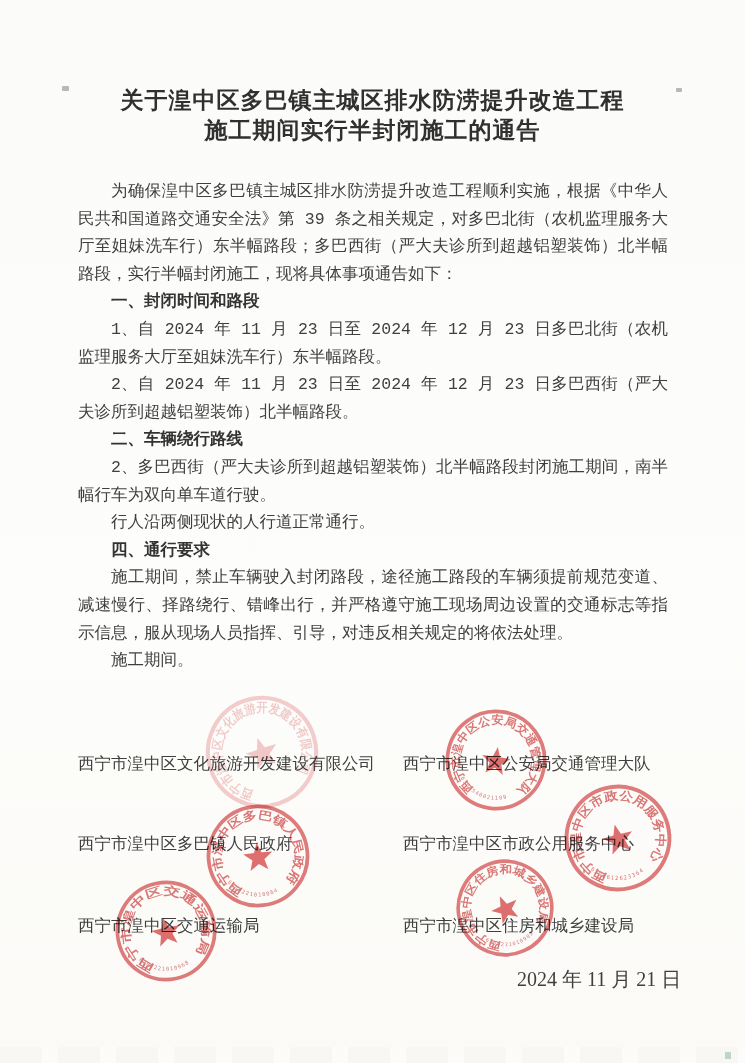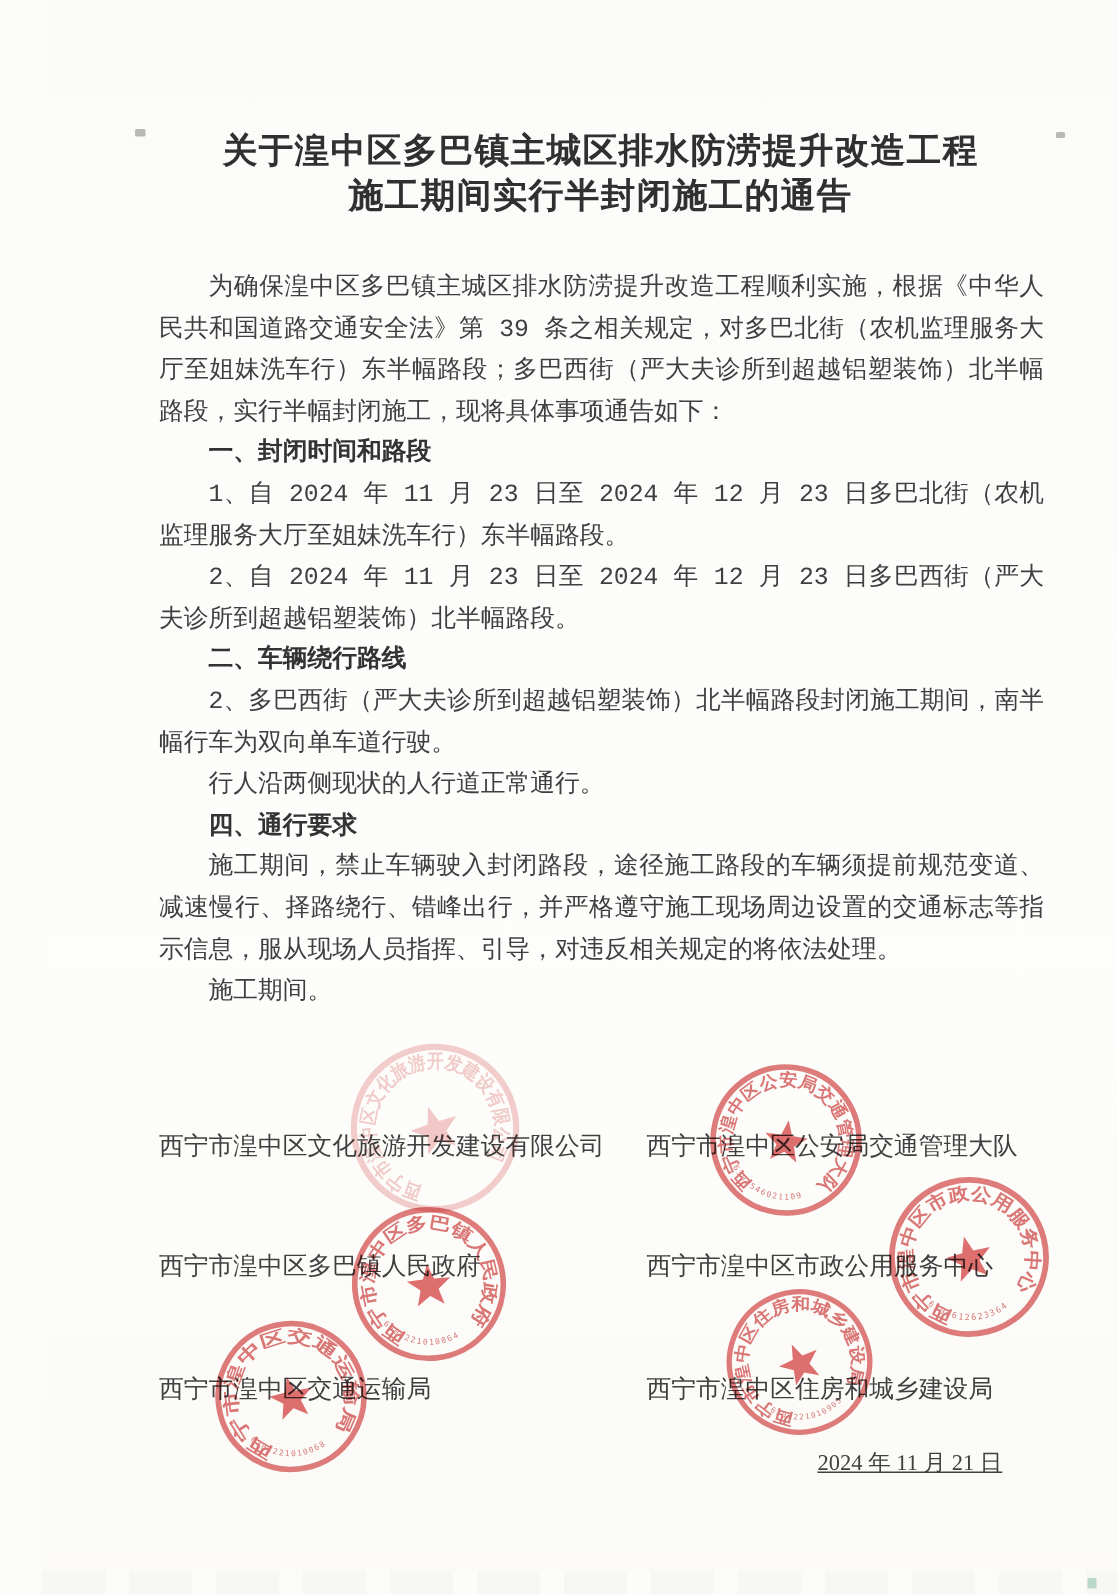--- a/index.html
+++ b/index.html
@@ -2,35 +2,35 @@
 <html><head>
 <meta charset="utf-8">
 <style>
   html,body{margin:0;padding:0;}
   body{
     width:745px;height:1063px;position:relative;overflow:hidden;
     background:#fcfcfa;
     font-family:"Liberation Serif","DejaVu Serif",serif;
     color:#3e3e3e;
   }
-  .page{position:absolute;inset:0;background:linear-gradient(180deg,#fbfbf9 0%,#fdfdfb 60%,#fbfaf7 100%);margin-left:28px;}
+  .page{position:absolute;inset:0;background:linear-gradient(180deg,#fbfbf9 0%,#fdfdfb 60%,#fbfaf7 100%);}
   .doc-title{
     position:absolute;top:86px;left:0;width:745px;text-align:center;
     font-size:23px;font-weight:bold;color:#303030;line-height:30px;letter-spacing:1px;
   }
   .doc-body{
     position:absolute;top:178px;left:78px;width:590px;
     font-size:16.5px;line-height:27.6px;text-align:justify;color:#3f3f3f;font-family:Liberation Mono, monospace;
   }
   .doc-body p{margin:0;text-indent:2em;}
   .doc-body p.heading{font-weight:bold;color:#333;}
   .sig{position:absolute;font-size:16.5px;color:#3f3f3f;white-space:nowrap;}
   .sig.l{left:78px;}
   .sig.r{left:403px;}
-  .date-line{position:absolute;top:966px;left:517px;font-size:15px;color:#3f3f3f;white-space:nowrap;text-decoration:underline;}
+  .date-line{position:absolute;top:966px;left:517px;font-size:20px;color:#3f3f3f;white-space:nowrap;}
   .seal{
     position:absolute;pointer-events:none;mix-blend-mode:multiply;opacity:.82;
   }
   .seal.faint{opacity:.30;}
   .seal-ring{fill:none;stroke:#d96060;stroke-width:4.2;}
   .seal-star{fill:#da5252;}
   .seal-text{font-size:13px;font-weight:bold;fill:#d55a5a;font-family:"Liberation Serif","DejaVu Serif",serif;}
   .seal-num{font-size:6px;fill:#d06060;letter-spacing:1.2px;font-family:"DejaVu Sans Mono",monospace;}
   .footer-strip{
     position:absolute;left:0;bottom:0;width:745px;height:16px;

